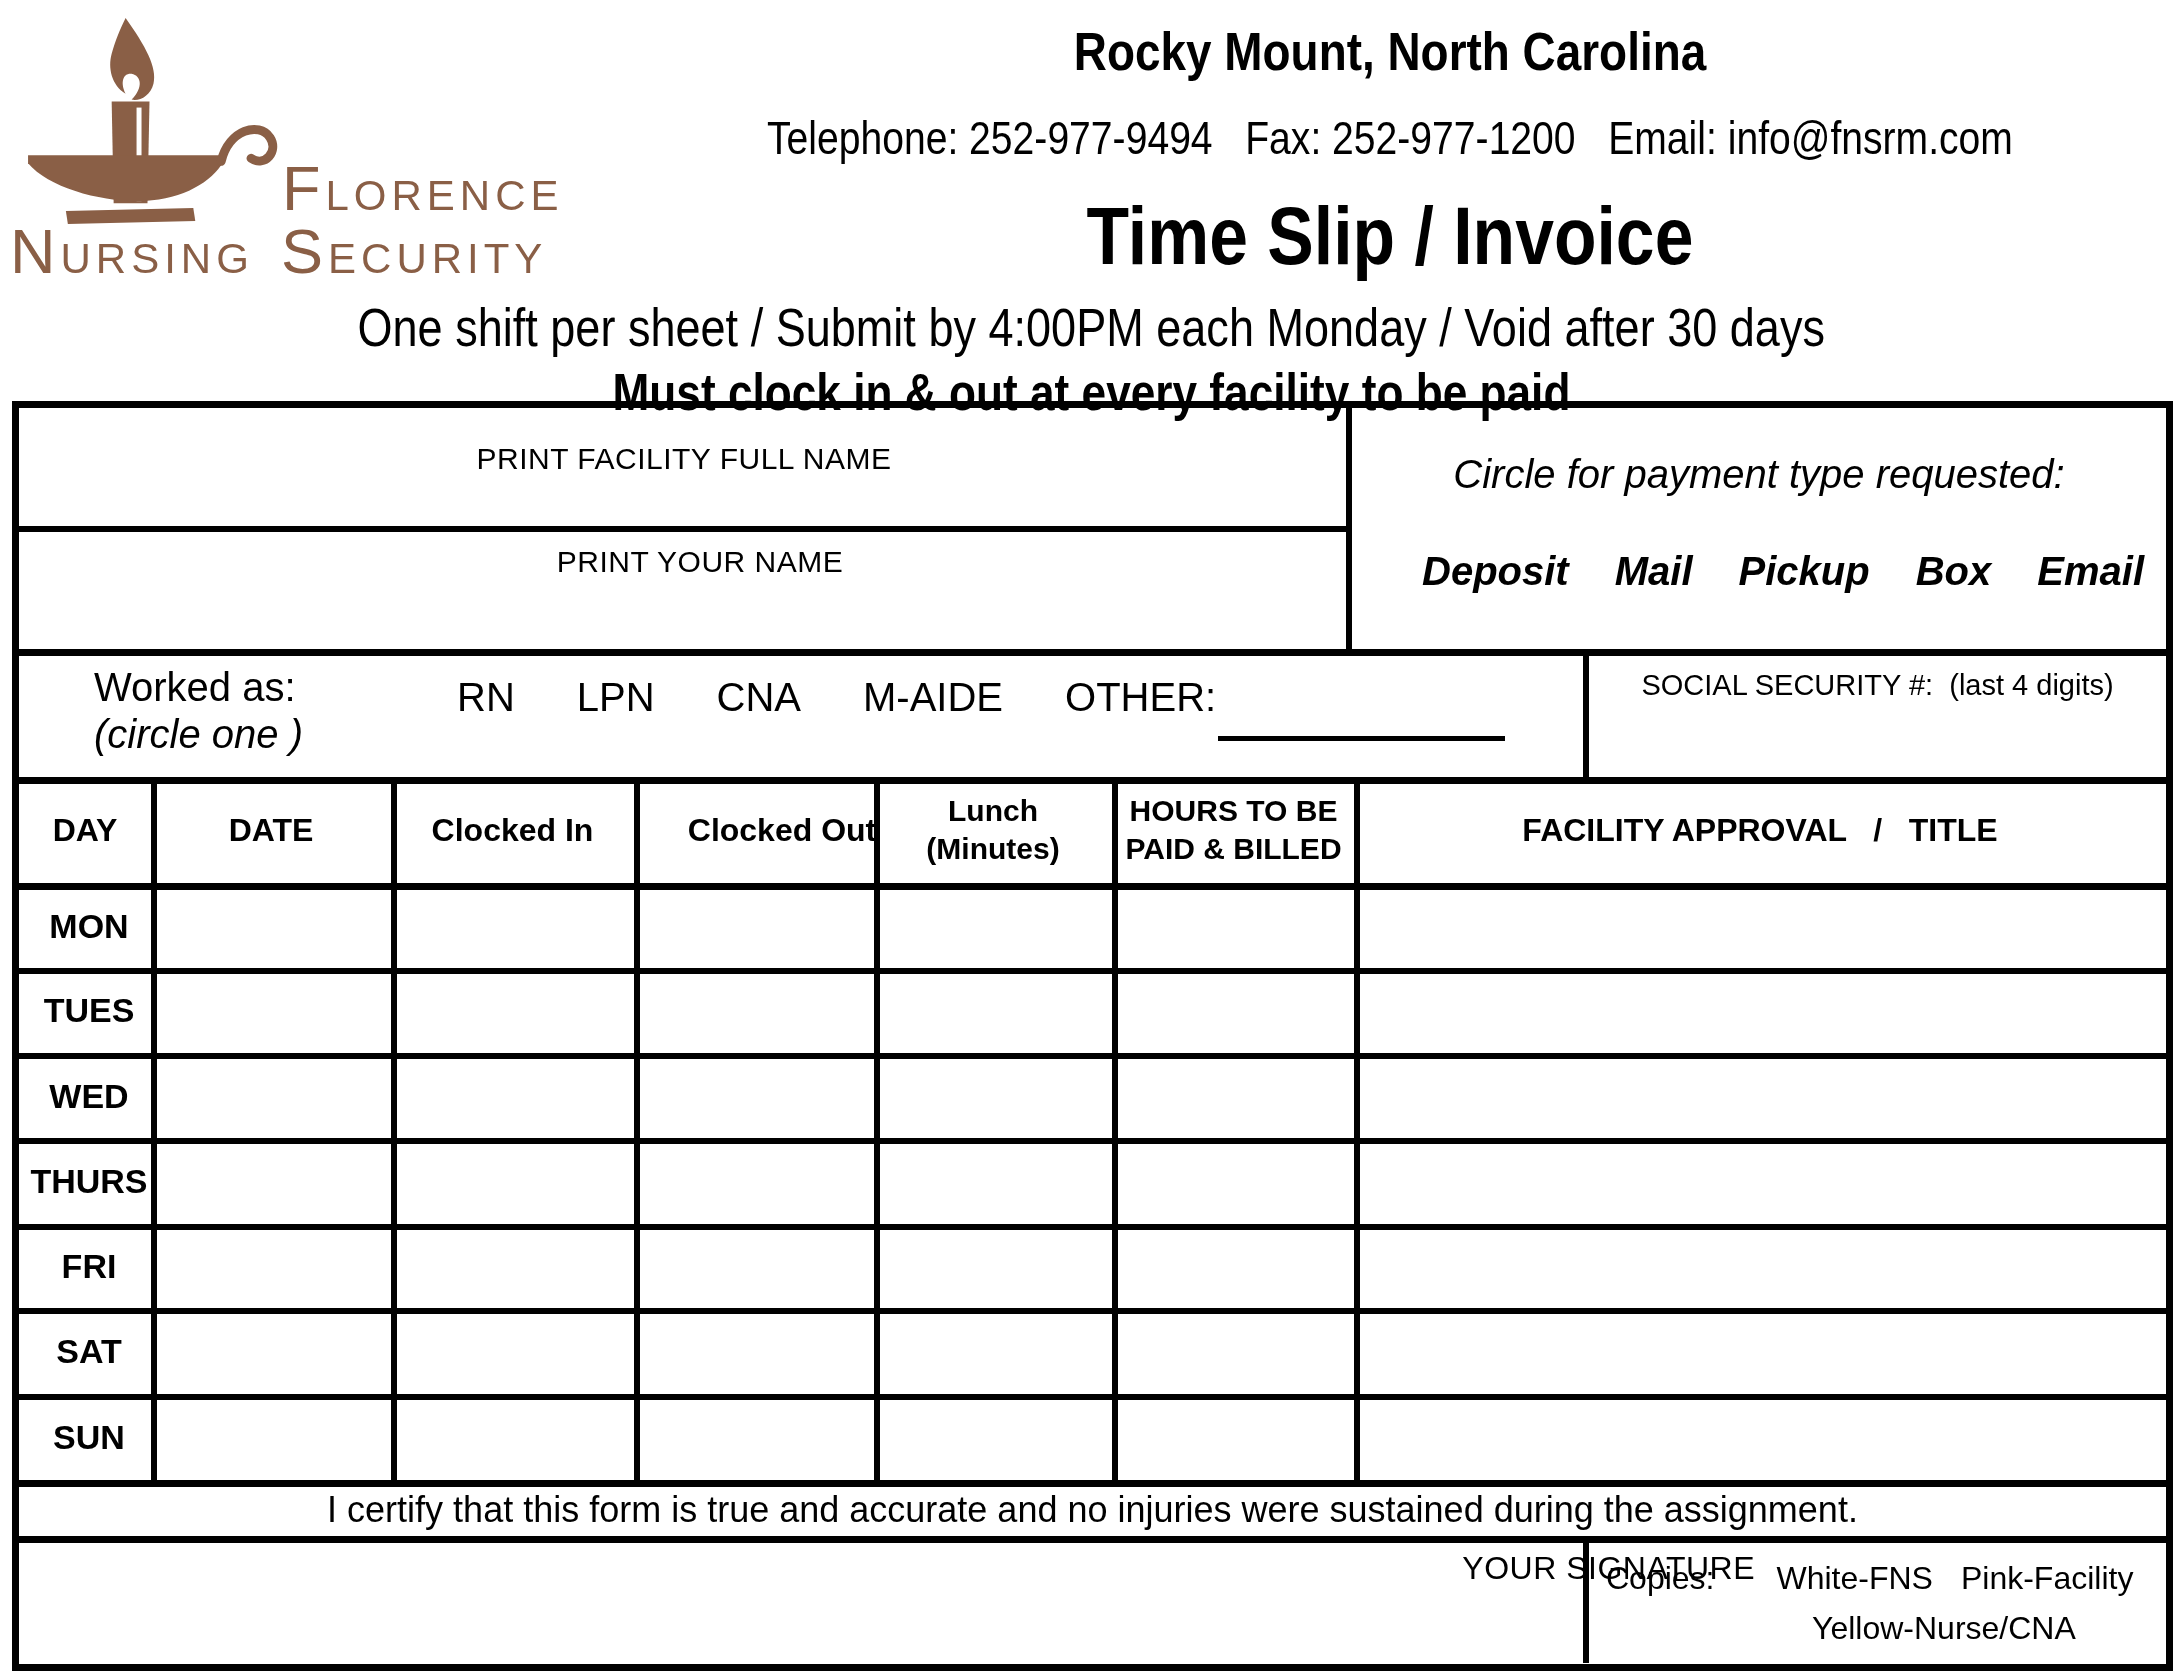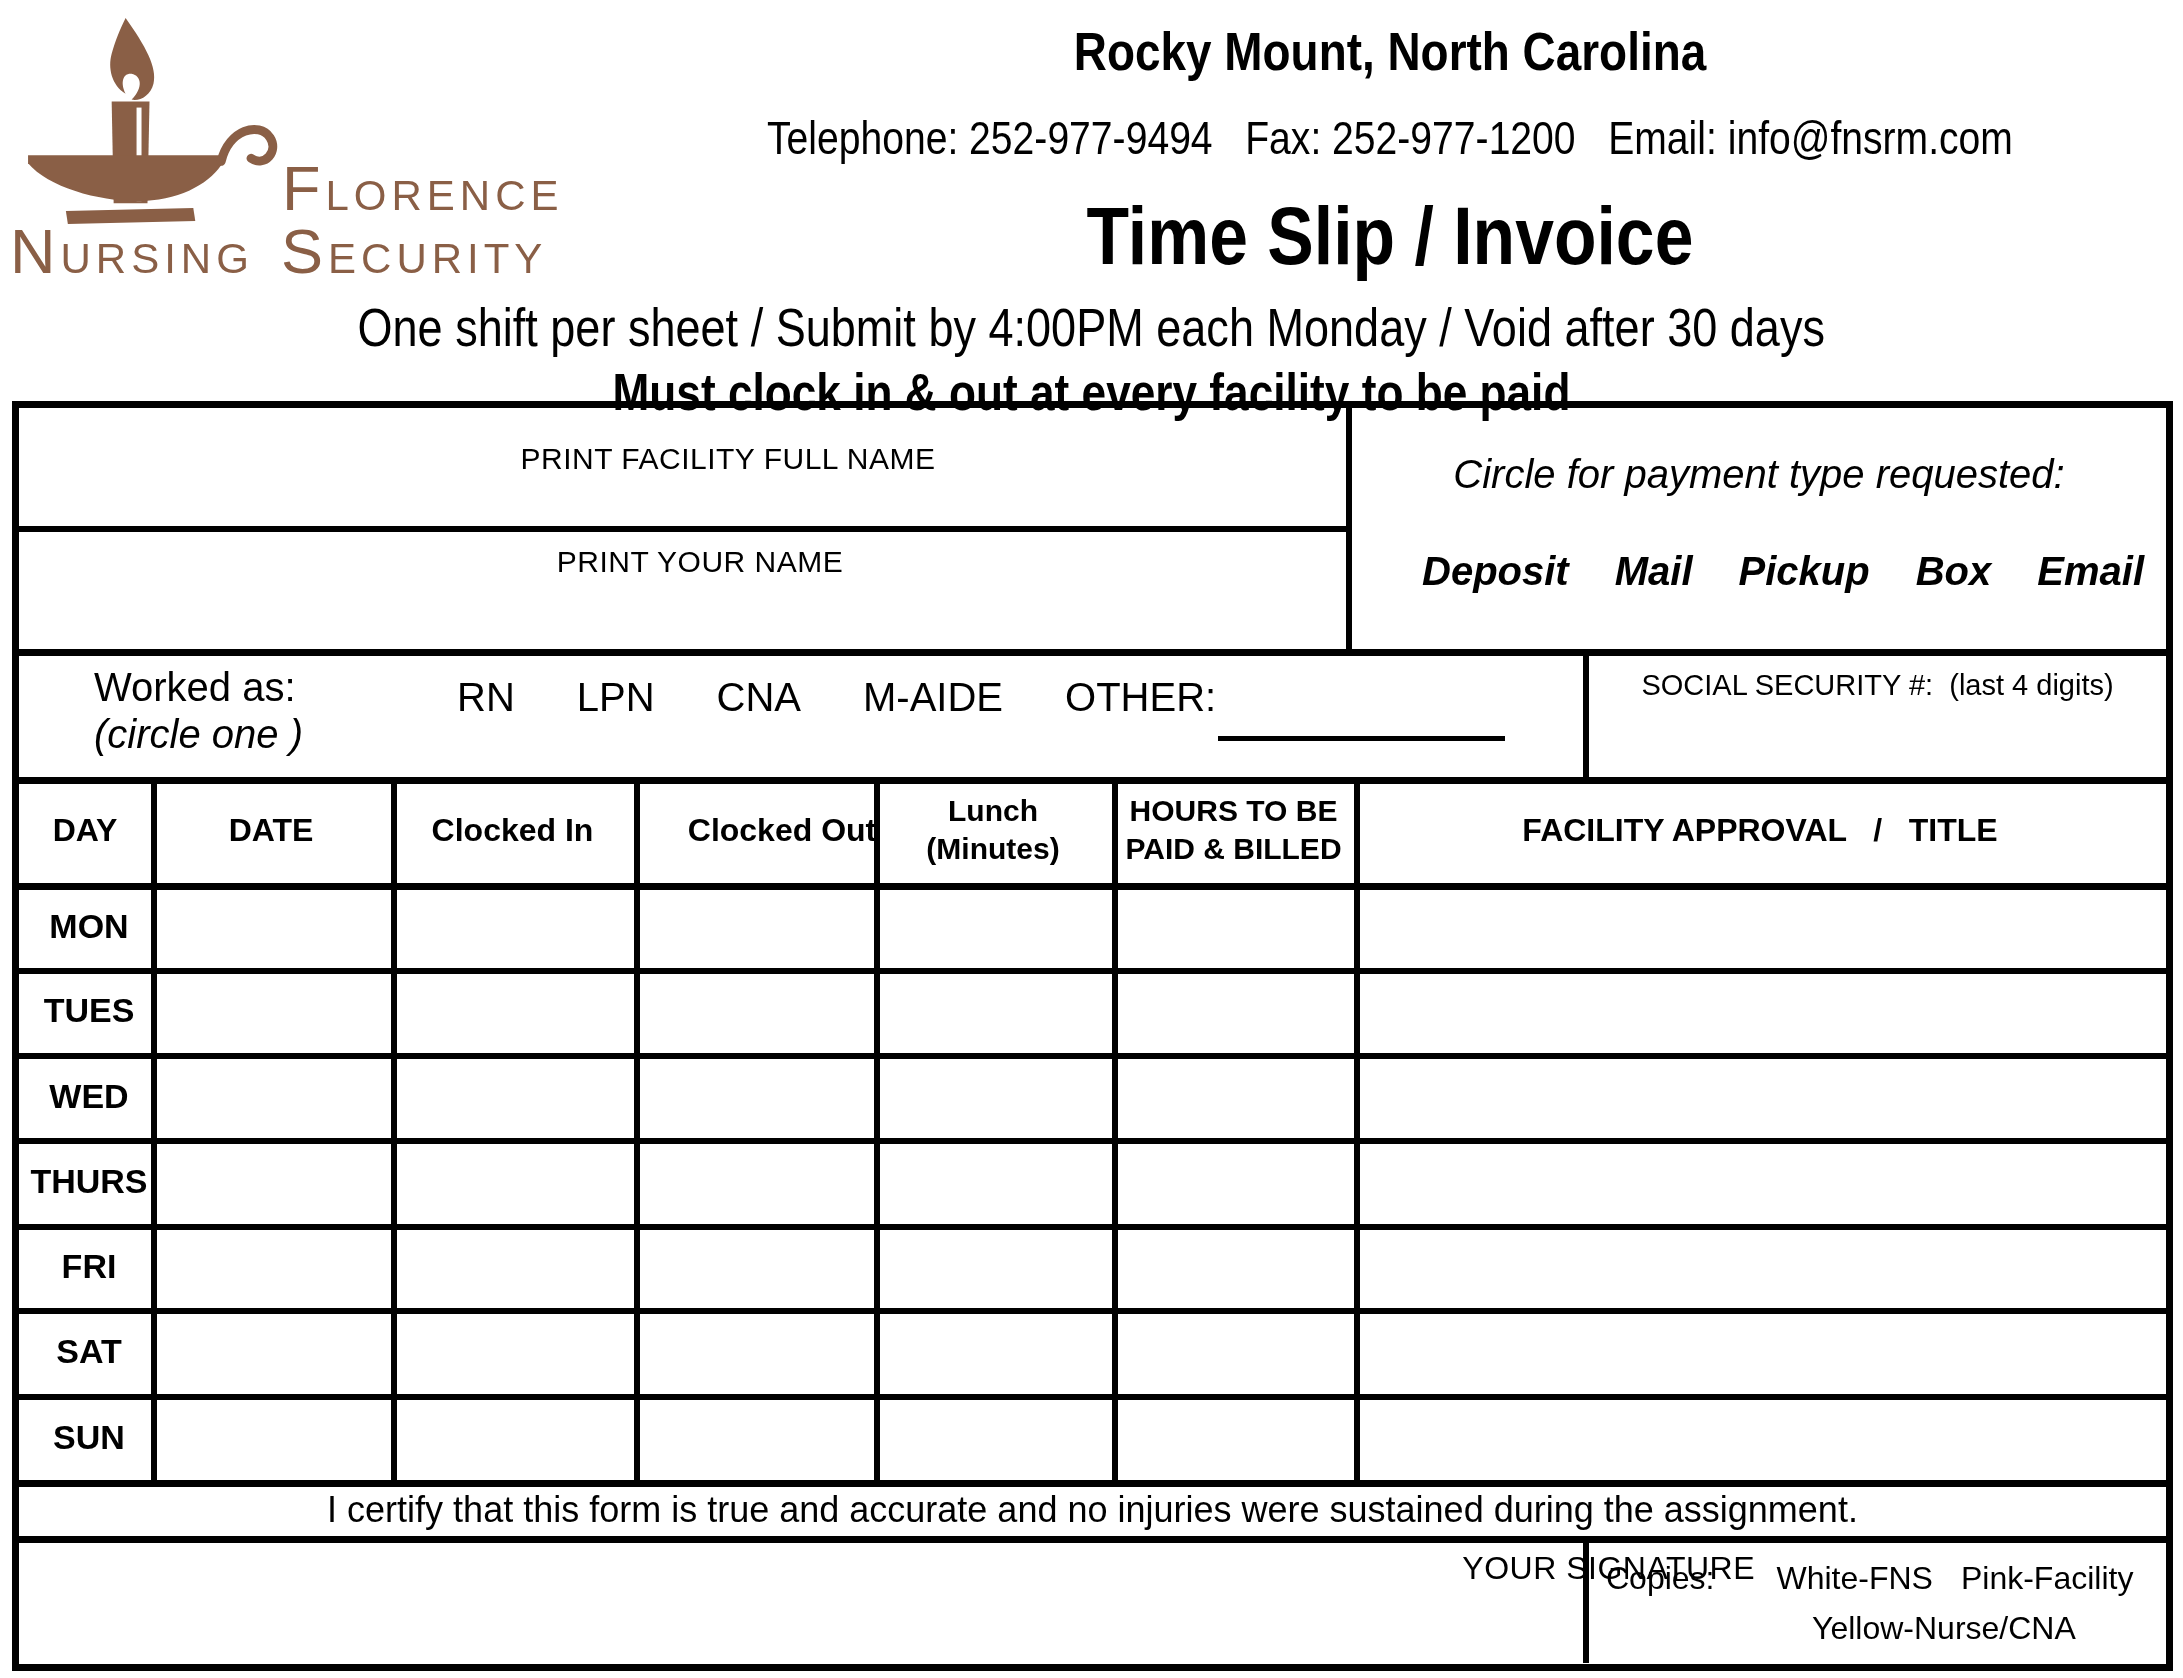--- a/index.html
+++ b/index.html
@@ -108,21 +108,21 @@
       <div class="ln" style="left:1327px;top:0;width:6px;height:247px;"></div>
       <div class="ln" style="left:1564px;top:241px;width:6px;height:135px;"></div>
       <div class="ln" style="left:132px;top:369px;width:6px;height:709px;"></div>
       <div class="ln" style="left:372px;top:369px;width:6px;height:709px;"></div>
       <div class="ln" style="left:615px;top:369px;width:6px;height:709px;"></div>
       <div class="ln" style="left:855px;top:369px;width:6px;height:709px;"></div>
       <div class="ln" style="left:1093px;top:369px;width:6px;height:709px;"></div>
       <div class="ln" style="left:1335px;top:369px;width:6px;height:709px;"></div>
       <div class="ln" style="left:1564px;top:1128px;width:6px;height:127px;"></div>
 
-      <div class="abs ctr small-lab" style="top:34px;left:0;width:1330px;margin-left:44px;">PRINT FACILITY FULL NAME</div>
+      <div class="abs ctr small-lab" style="top:34px;left:0;width:1330px;">PRINT FACILITY FULL NAME</div>
       <div class="fill-area" style="left:8px;top:68px;width:1313px;height:48px;"></div>
 
       <div class="abs ctr small-lab" style="top:137px;left:16px;width:1330px;">PRINT YOUR NAME</div>
       <div class="fill-area" style="left:8px;top:173px;width:1313px;height:62px;"></div>
 
       <div class="abs pay-prompt">Circle for payment type requested:</div>
       <div class="abs pay-opts">
         <span>Deposit</span>
         <span>Mail</span>
         <span>Pickup</span>

